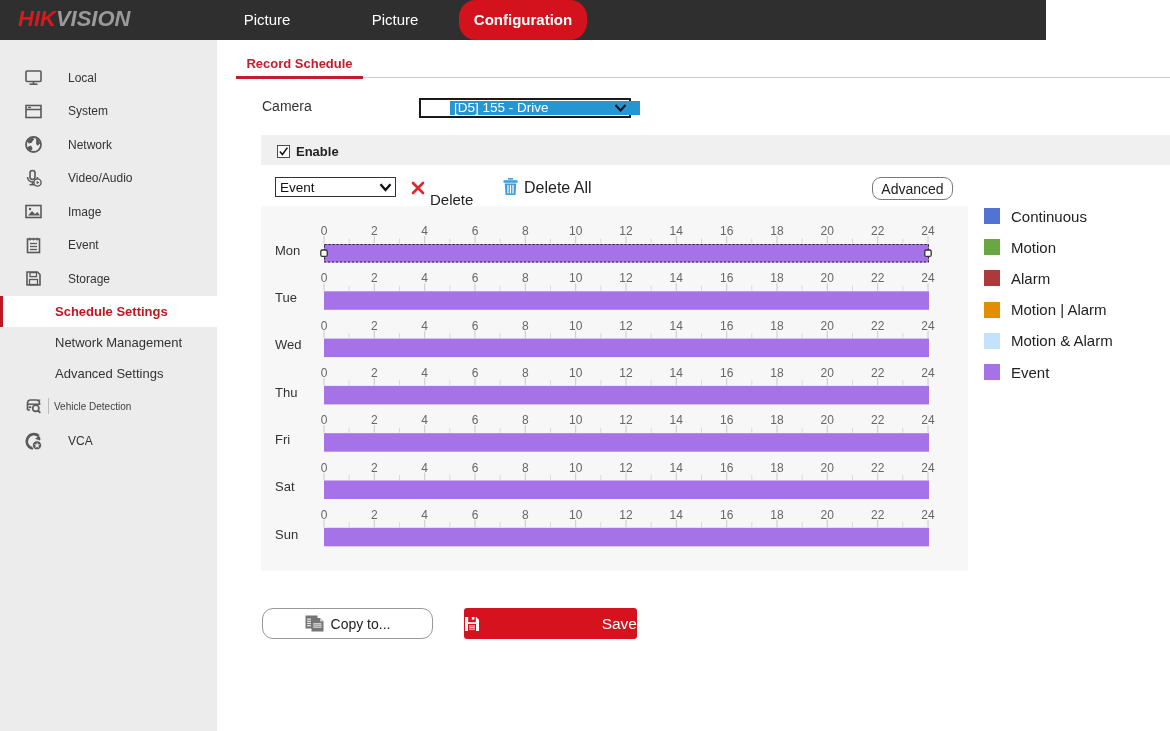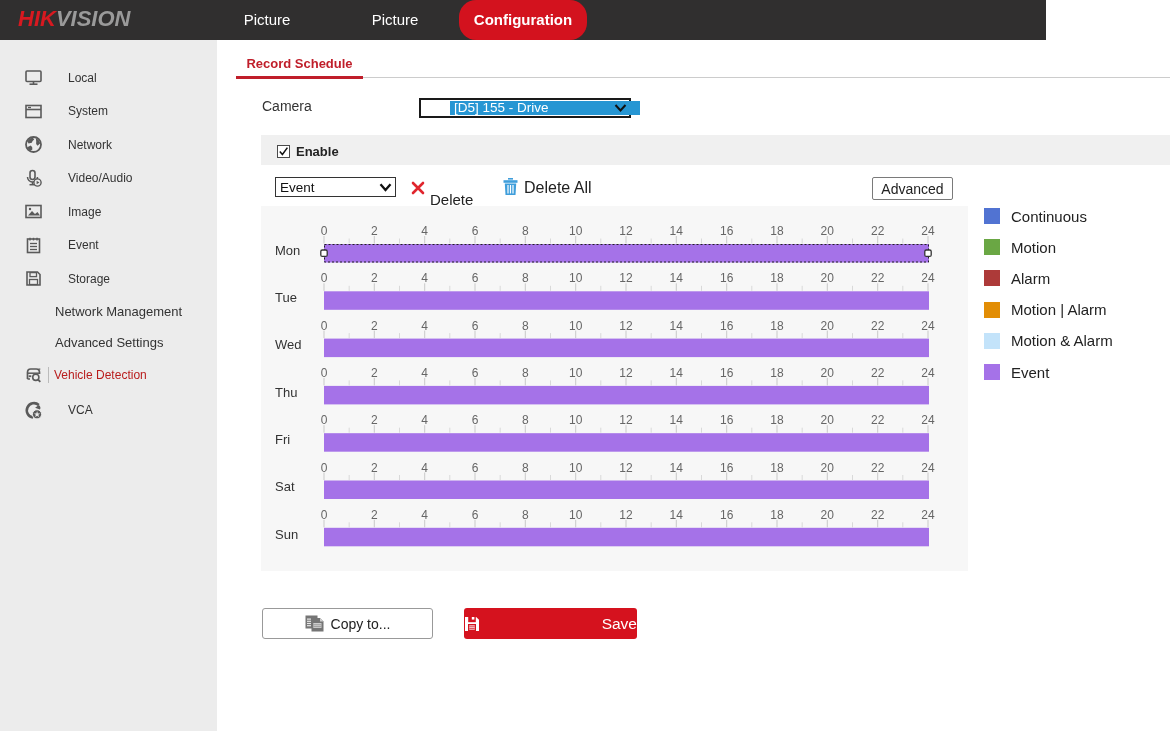--- a/index.html
+++ b/index.html
@@ -11,21 +11,21 @@
 .logo .vision { color:#9a9a9a; }
 .nav { position:absolute; left:203px; top:0; height:40px; display:flex; }
 .nav-item { width:128px; height:40px; line-height:40px; text-align:center; color:#fff; font-size:15px; }
 .nav-item.active { background:#d3121e; font-weight:bold;border-radius:17px; }
 
 .sidebar { position:absolute; left:0; top:40px; width:217px; height:691px; background:#ececec; }
 .mrow { display:flex; align-items:center; height:33.5px; }
 .mrow:first-child { margin-top:21px; }
 .mico { margin-left:24px; }
 .mtext { margin-left:25px; font-size:12px; color:#333; }
-.mtext2 { font-size:12px; color:#b91c1c; }
+.mtext2 { font-size:10px; color:#404040; }
 .vsep { width:1px; height:16px; background:#bbb; margin-left:5px; margin-right:5px; }
 .srow { display:flex; align-items:center; height:31px; padding-left:55px; font-size:13px; color:#333; }
 .srow.active { background:#fff; border-left:3px solid #c01622; padding-left:52px; color:#c01622; font-weight:bold; }
 .vrow { height:35px; }
 .vca { height:35px; }
 
 .tabtxt { position:absolute; left:236px; top:56px; width:127px; text-align:center; font-size:13px; font-weight:bold; color:#c01e2a; }
 .tabline-gray { position:absolute; left:236px; top:77px; width:934px; height:1px; background:#ccc; }
 .tabline-red { position:absolute; left:236px; top:76px; width:127px; height:3px; background:#c01e2a; }
 .lbl-camera { position:absolute; left:262px; top:98px; font-size:14px; color:#333; }
@@ -36,26 +36,26 @@
 .enband { position:absolute; left:261px; top:135px; width:909px; height:30px; background:#f0f0f0; }
 .encheck { position:absolute; left:277px; top:144px; }
 .entxt { position:absolute; left:296px; top:144px; font-size:13px; font-weight:bold; color:#222; }
 .evsel { position:absolute; left:275px; top:177px; width:121px; height:20px; border:1px solid #333; background:#fff; }
 .evsel .t { position:absolute; left:4px; top:2px; font-size:13.5px; color:#111; }
 .evsel .ar { position:absolute; right:3px; top:5px; display:block; }
 .xic { position:absolute; left:411px; top:181px; }
 .deltxt { position:absolute; left:430px; top:191px; font-size:15px; color:#222; }
 .trashic { position:absolute; left:503px; top:178px; }
 .delalltxt { position:absolute; left:524px; top:179px; font-size:16px; color:#222; }
-.advbtn { position:absolute; left:872px; top:177px; width:81px; height:23px; border:1px solid #7a7a7a; border-radius:2px; background:#fff; text-align:center; line-height:22px; font-size:14px; color:#222; }
+.advbtn { position:absolute; left:872px; top:177px; width:81px; height:23px; border:1px solid #7a7a7a; border-radius:9px; background:#fff; text-align:center; line-height:22px; font-size:14px; color:#222; }
 .panel { position:absolute; left:261px; top:206px; width:707px; height:365px; background:#f7f7f7; }
 .litem { position:absolute; left:984px; height:16px; display:flex; align-items:center; }
 .lsq { width:16px; height:16px; display:inline-block; }
 .ltxt { margin-left:11px; font-size:15px; color:#222; white-space:nowrap; }
-.copybtn { position:absolute; left:262px; top:608px; width:171px; height:31px; border:1px solid #999; border-radius:3px; background:#fff; display:flex; align-items:center; justify-content:center; font-size:14px; color:#222; }
+.copybtn { position:absolute; left:262px; top:608px; width:171px; height:31px; border:1px solid #999; border-radius:11px; background:#fff; display:flex; align-items:center; justify-content:center; font-size:14px; color:#222; }
 .copybtn svg { margin-right:7px; }
 .savebtn { position:absolute; left:464px; top:608px; width:173px; height:31px; border-radius:3px; background:#d5121e; display:flex; align-items:center; justify-content:space-between; font-size:15.5px; color:#fff; }
 .savebtn svg { margin-right:9px; }
 </style></head>
 <body>
 <div id="app">
 <div class="header">
   <div class="logo"><span class="hik">HIK</span><span class="vision">VISION</span></div>
   <div class="nav">
     <div class="nav-item">Picture</div>
@@ -120,20 +120,23 @@
         </svg>
         <span class="mtext">Event</span>
       </div>
       <div class="mrow">
         <svg class="mico" width="19" height="19" viewBox="0 0 19 19">
           <path d="M3 3 h10.5 L16 5.5 V16 H3 z" fill="none" stroke="#5a5a5a" stroke-width="1.6"></path>
           <rect x="6" y="3.6" width="6.5" height="4" fill="none" stroke="#5a5a5a" stroke-width="1.3"></rect>
           <rect x="5.5" y="10.5" width="8" height="5" fill="none" stroke="#5a5a5a" stroke-width="1.3"></rect>
         </svg>
         <span class="mtext">Storage</span>
+      </div>
+      <div class="srow active">
+        <span>Schedule Settings</span>
       </div>
       <div class="srow">
         <span>Network Management</span>
       </div>
       <div class="srow">
         <span>Advanced Settings</span>
       </div>
       <div class="mrow vrow">
         <svg class="mico" width="19" height="19" viewBox="0 0 19 19">
           <path d="M3.5 13 V6.5 q0 -3.5 3.2 -3.5 h5.6 q3.2 0 3.2 3.5 V8" fill="none" stroke="#5a5a5a" stroke-width="1.7"></path>

